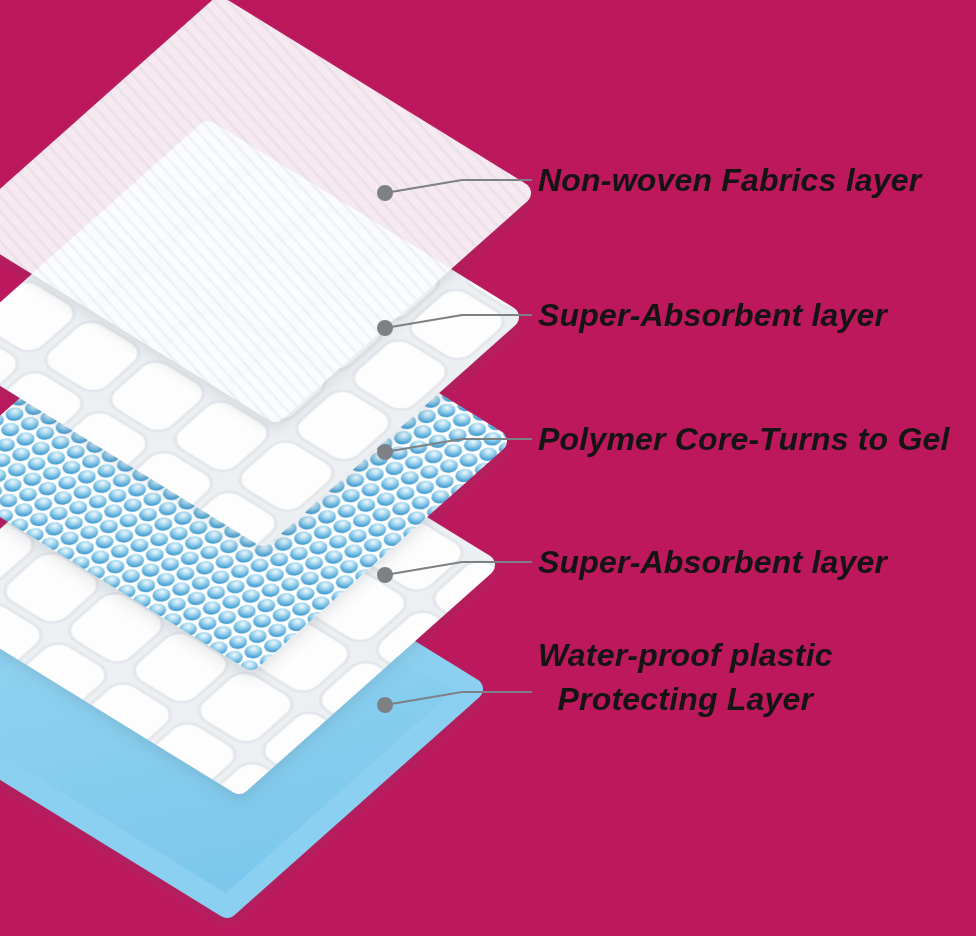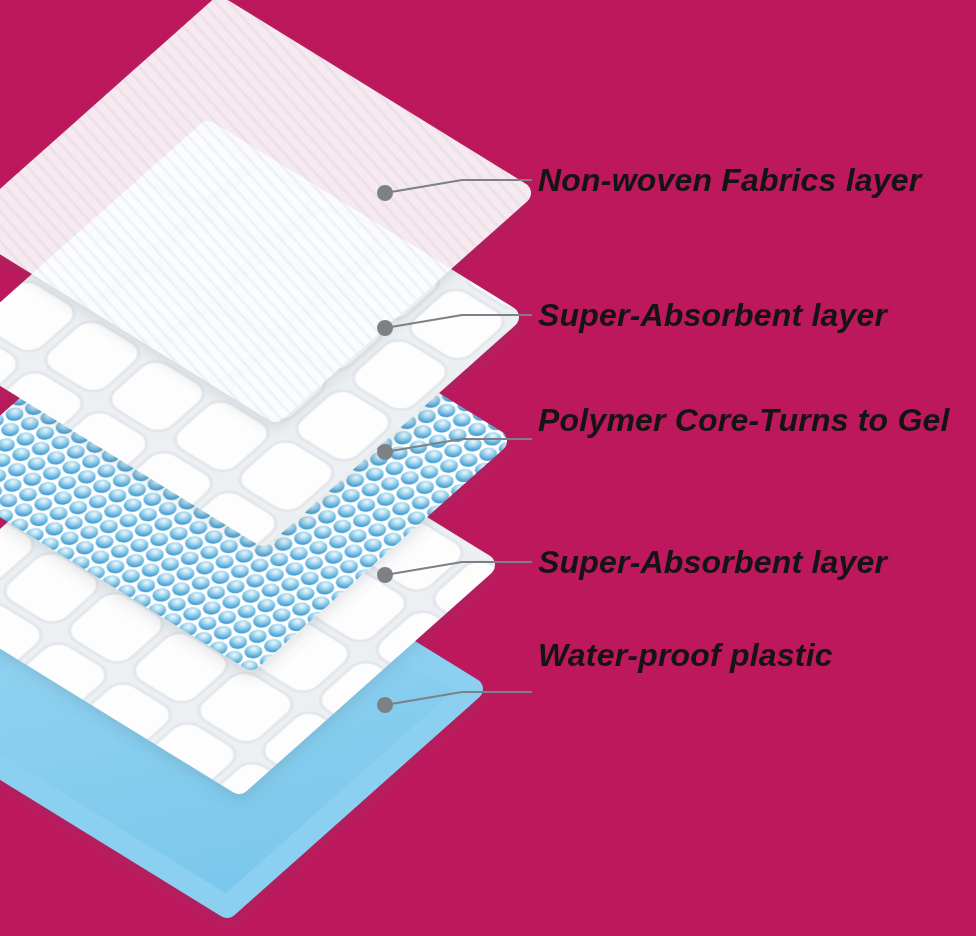--- a/index.html
+++ b/index.html
@@ -112,25 +112,26 @@
   </svg>
 
   <div class="label" style="top:158px">
     <span class="line">Non-woven Fabrics layer</span>
   </div>
 
   <div class="label" style="top:293px">
     <span class="line">Super-Absorbent layer</span>
   </div>
 
-  <div class="label" style="top:398px">
+  <div class="label" style="top:417px">
     <span class="line">Polymer Core-Turns to Gel</span>
   </div>
 
   <div class="label" style="top:540px">
     <span class="line">Super-Absorbent layer</span>
   </div>
 
   <div class="label" style="top:633px">
     <span class="line">Water-proof plastic</span>
+    <span class="line">Protecting Layer</span>
   </div>
 
 </div>
 
 </body></html>

